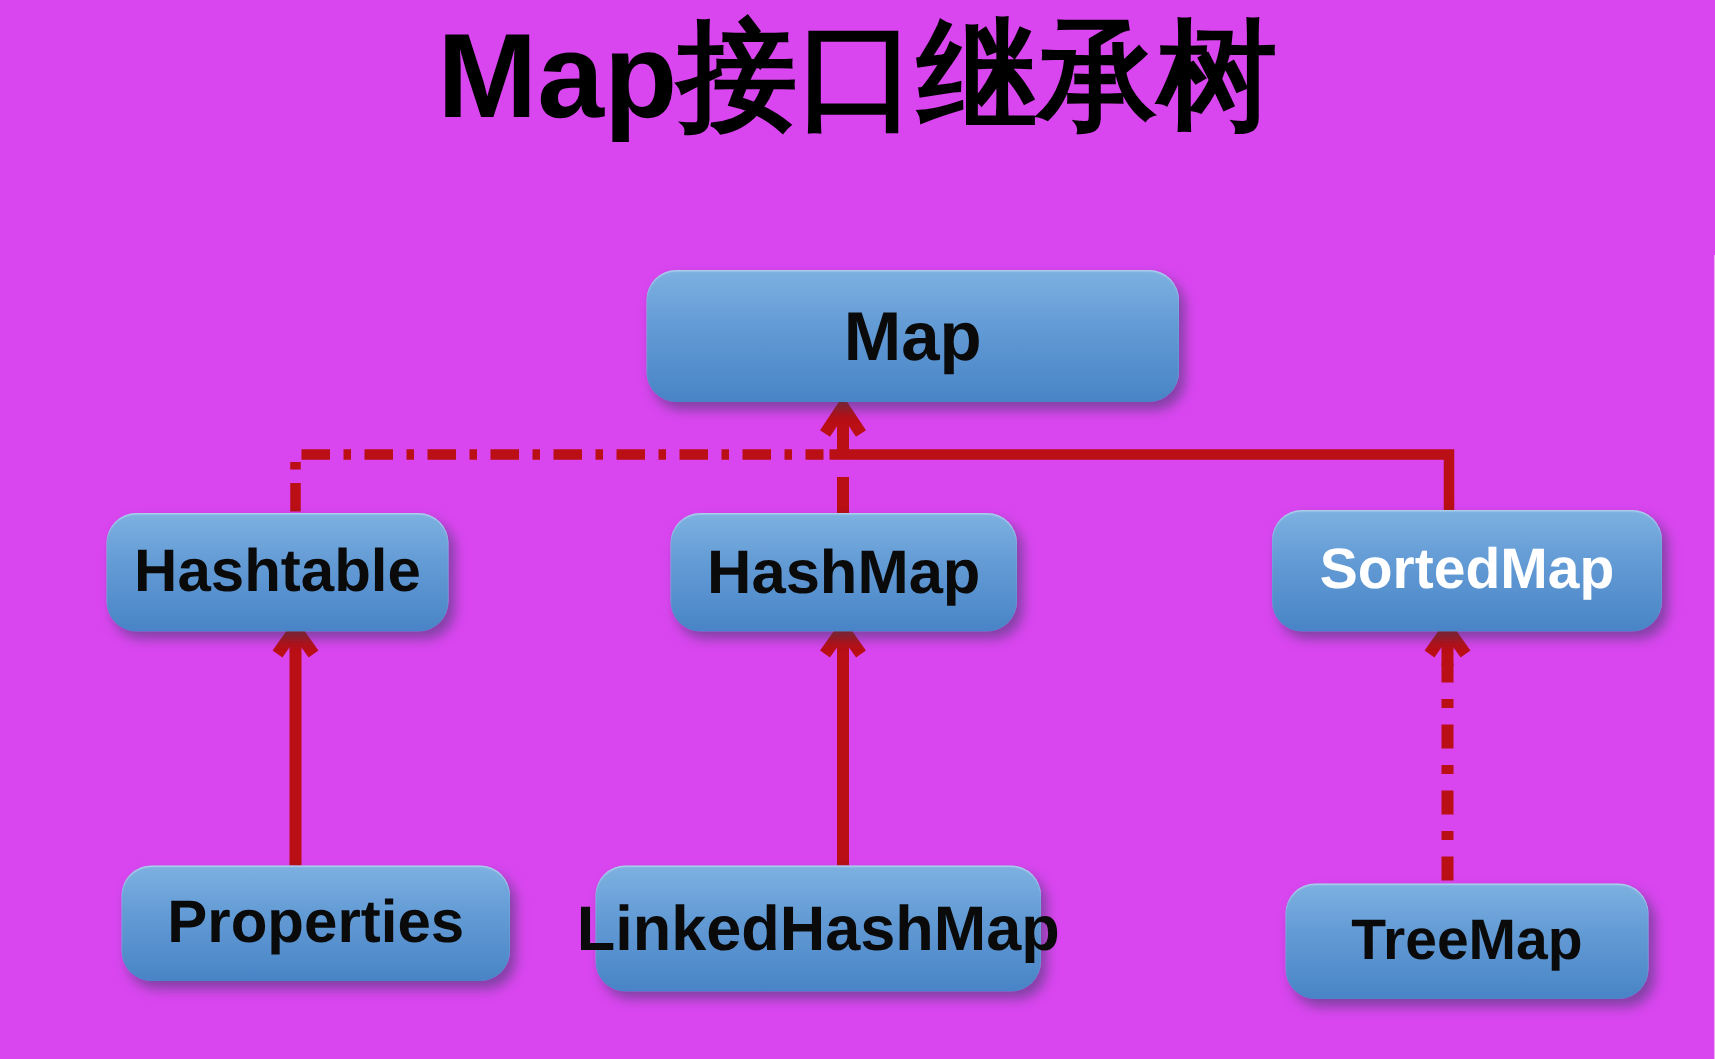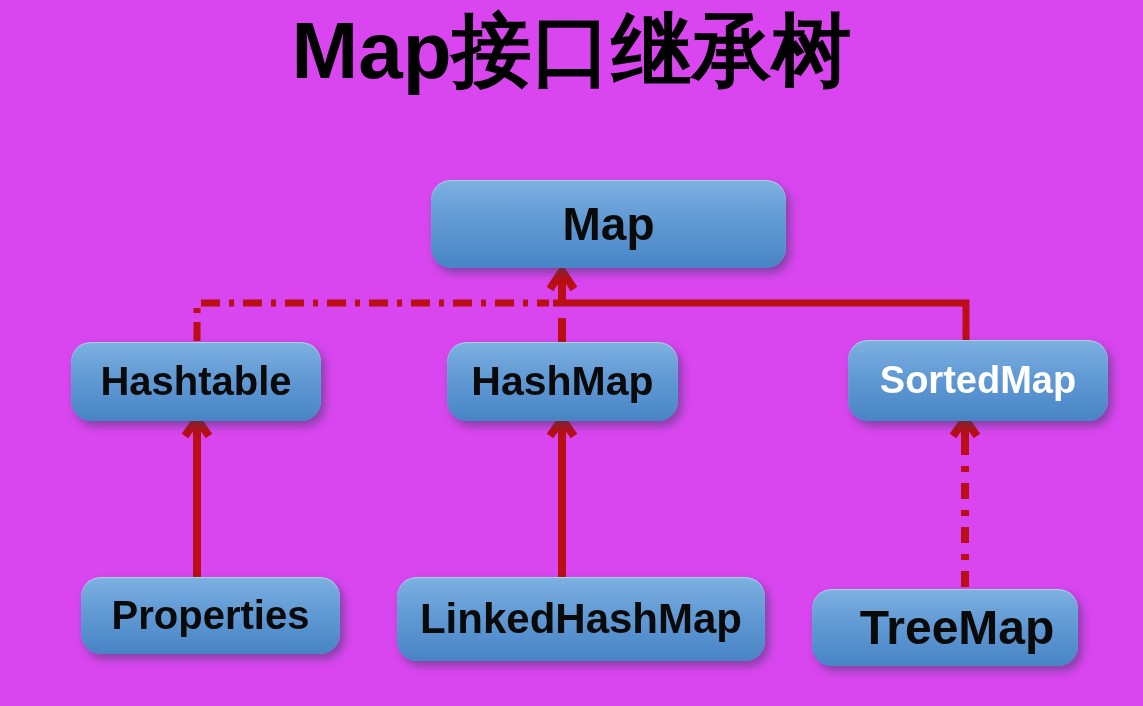--- a/index.html
+++ b/index.html
@@ -14,26 +14,26 @@
   }
   .connectors{position:absolute;left:0;top:0;pointer-events:none;}
   .node{
     position:absolute;display:flex;align-items:center;justify-content:center;
     border-radius:20px;
     background:linear-gradient(180deg,#7db1e1 0%,#639bd5 42%,#4884c6 100%);
     box-shadow:4px 5px 8px rgba(45,62,92,0.50), inset 0 1px 1px rgba(255,255,255,0.40);
     color:#0a0a0a;font-weight:bold;white-space:nowrap;
   }
   #node-map{left:383px;top:180px;width:355px;height:88px;font-size:46px;margin-left:48px;}
-  #node-hashtable{left:71px;top:342px;width:250px;height:79px;font-size:40px;justify-content:center;}
+  #node-hashtable{left:71px;top:342px;width:228px;height:79px;font-size:40px;justify-content:center;}
   #node-hashmap{left:447px;top:342px;width:231px;height:79px;font-size:41px;text-align:center;}
   #node-sortedmap{left:848px;top:340px;width:260px;height:81px;font-size:38px;color:#ffffff;}
   #node-properties{left:81px;top:577px;width:259px;height:77px;font-size:40px;}
-  #node-linkedhashmap{left:397px;top:577px;width:368px;height:84px;font-size:42px;}
-  #node-treemap{left:812px;top:589px;width:242px;height:77px;font-size:48px;padding-left:24px;}
+  #node-linkedhashmap{left:397px;top:577px;width:297px;height:84px;font-size:42px;}
+  #node-treemap{left:857px;top:589px;width:242px;height:77px;font-size:38px;}
 </style>
 </head>
 <body>
 
 <div class="canvas">
 
   <div class="title">Map接口继承树</div>
 
   <svg class="connectors" width="1143" height="706" viewBox="0 0 1143 706">
 

